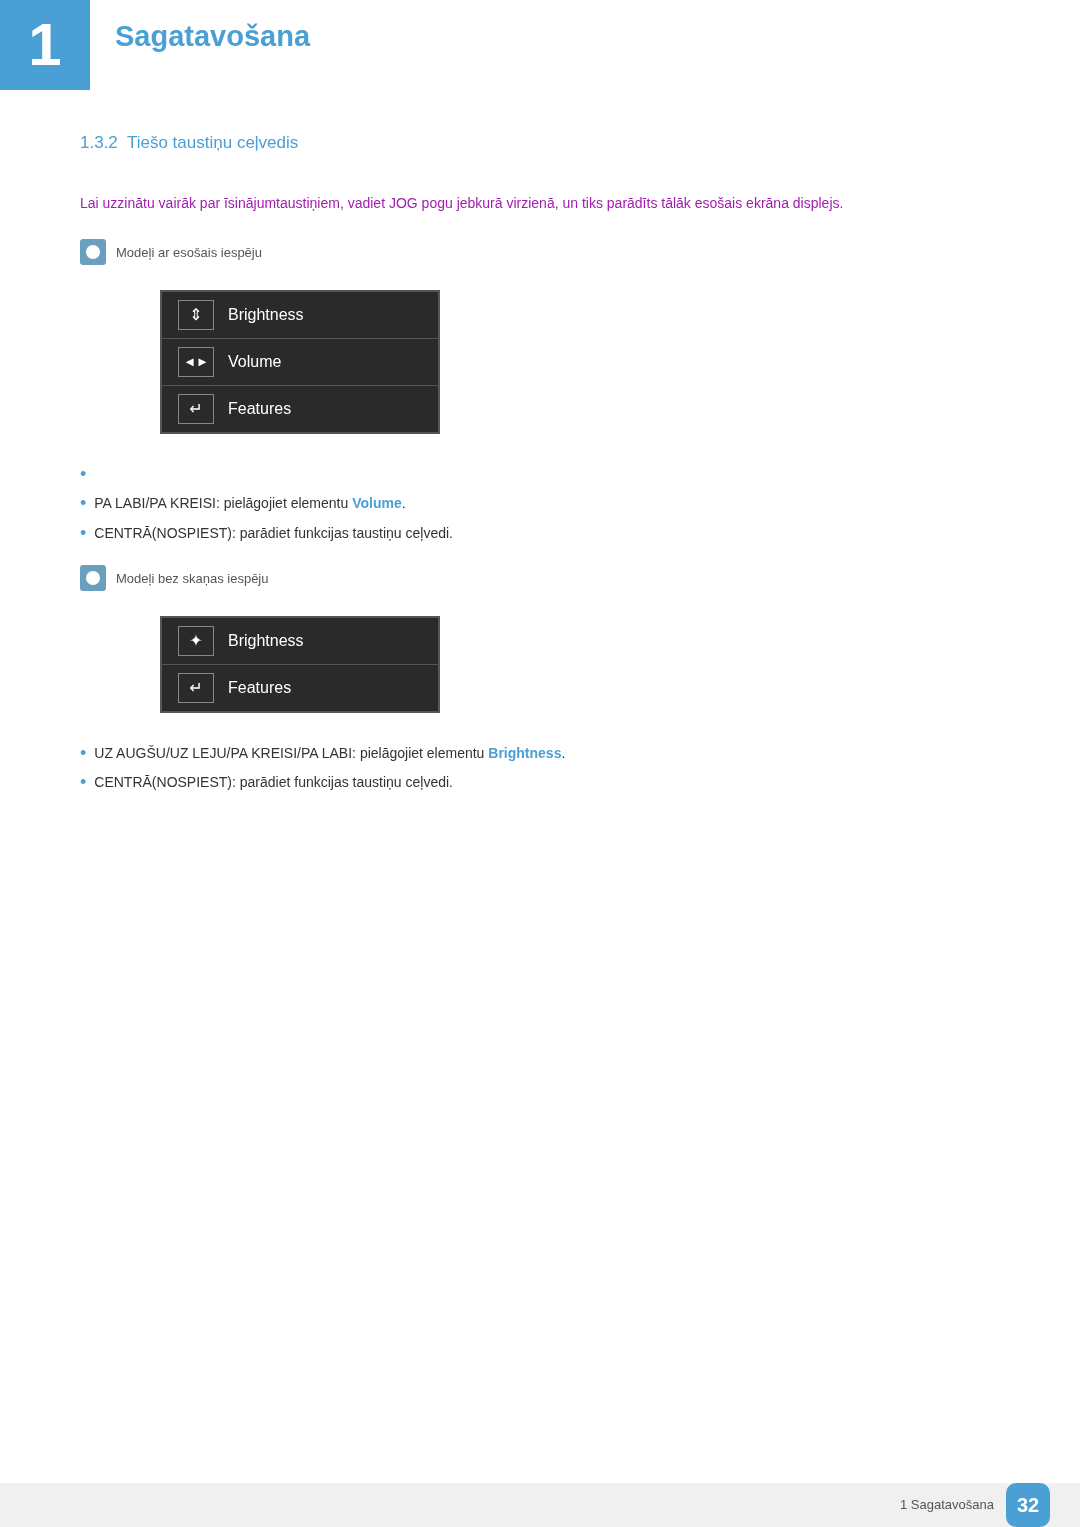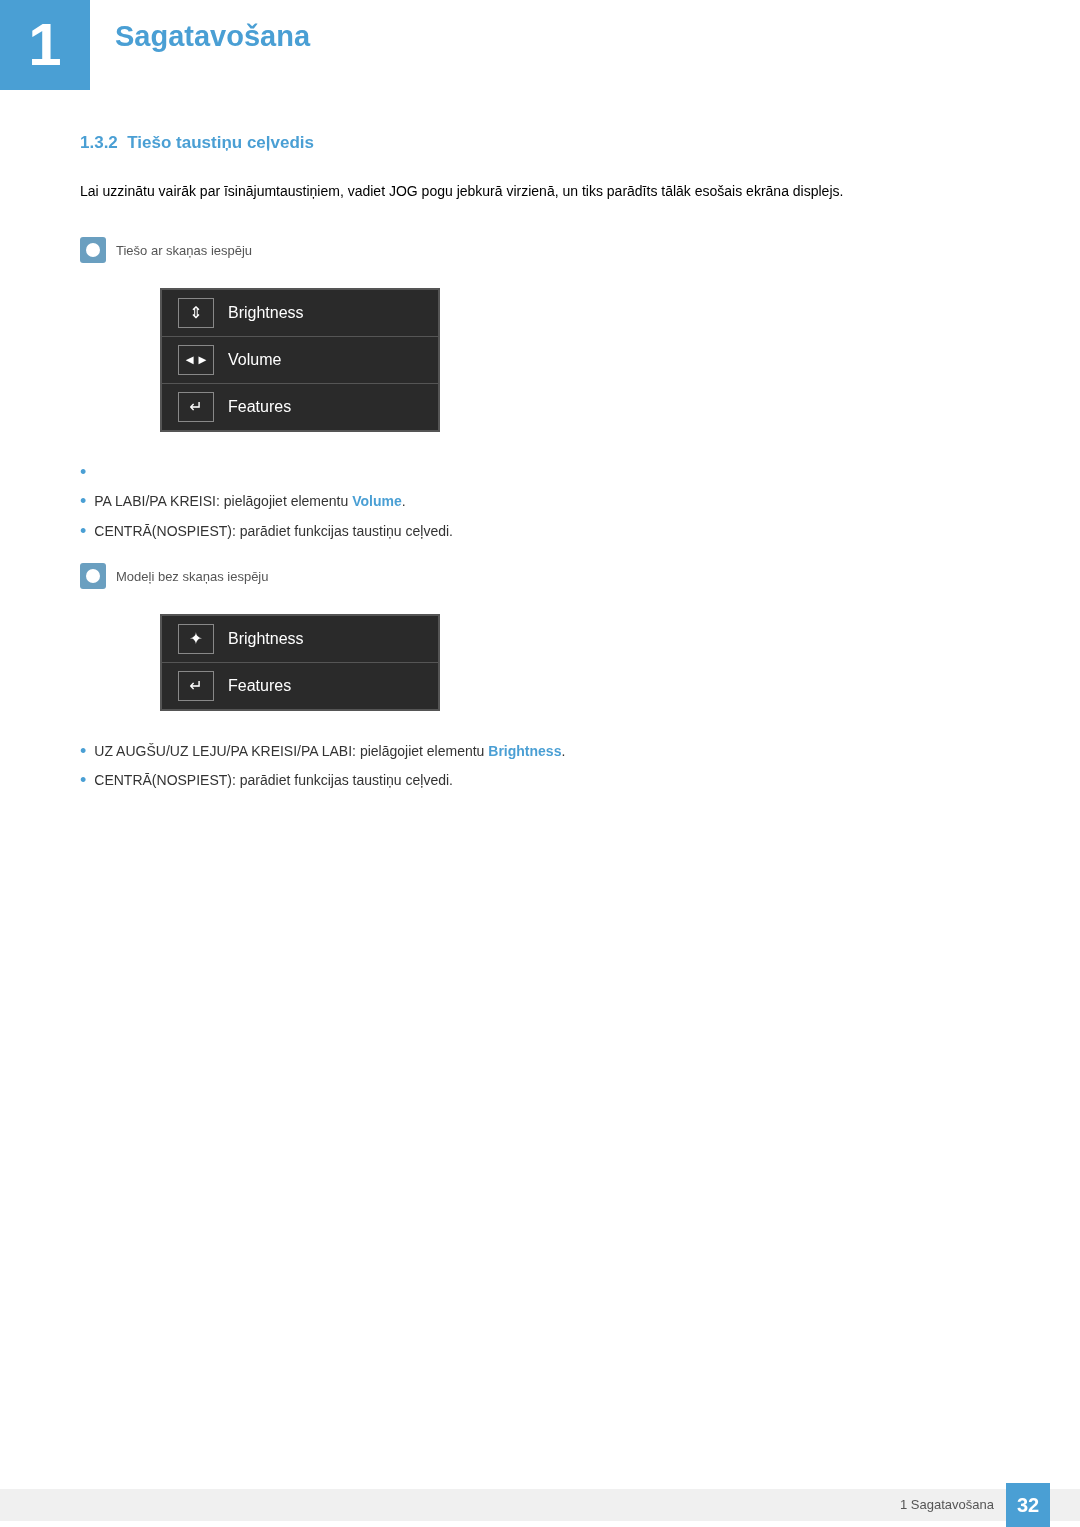--- a/index.html
+++ b/index.html
@@ -65,28 +65,28 @@
 
     
     .content {
       padding: 0 80px 80px 80px;
     }
 
     
     .section-heading {
       color: #4a9fd4;
       font-size: 17px;
-      font-weight: bold;
-      margin-bottom: 24px;
+      font-weight: normal;
+      margin-bottom: 36px;
     }
 
     .intro-text {
       font-size: 14px;
-      color: #000000;
-      margin-bottom: 35px;
+      color: #a21caf;
+      margin-bottom: 25px;
       line-height: 1.6;
     }
 
     
     .note-block {
       display: flex;
       align-items: flex-start;
       gap: 10px;
       margin-bottom: 15px;
     }
@@ -197,24 +197,24 @@
     }
 
     .bold-blue {
       color: #4a9fd4;
       font-weight: bold;
     }
 
     
     .page-footer {
       position: absolute;
-      bottom: 6px;
+      bottom: 0;
       left: 0;
       right: 0;
-      height: 32px;
+      height: 44px;
       background: #f0f0f0;
       display: flex;
       align-items: center;
       justify-content: flex-end;
       padding: 0 30px;
       gap: 12px;
     }
 
     .footer-text {
       font-size: 13px;
@@ -224,20 +224,21 @@
     .footer-number {
       background: #4a9fd4;
       color: white;
       font-size: 20px;
       font-weight: bold;
       width: 44px;
       height: 44px;
       display: flex;
       align-items: center;
       justify-content: center;
+      border-radius: 10px;
     }
   </style>
 </head>
 <body>
 
 <div class="page-header">
   <div class="header-number-block">
     <span class="header-number">1</span>
   </div>
   <div class="header-title">Sagatavošana</div>
@@ -249,21 +250,21 @@
   <div class="section-heading">
     <span>1.3.2</span>&nbsp;
     <span>Tiešo taustiņu ceļvedis</span>
   </div>
 
   <p class="intro-text">Lai uzzinātu vairāk par īsinājumtaustiņiem, vadiet JOG pogu jebkurā virzienā, un tiks parādīts tālāk esošais ekrāna displejs.</p>
 
   
   <div class="note-block">
     <div class="note-icon"></div>
-    <span class="note-text">Tiešo ar skaņas iespēju</span>
+    <span class="note-text">Modeļi ar esošais iespēju</span>
   </div>
 
   
   <div class="menu-box">
     
     <div class="menu-row">
       <div class="menu-icon-box">
         <span class="arrow-updown">⇕</span>
       </div>
       <span class="menu-label">Brightness</span>

